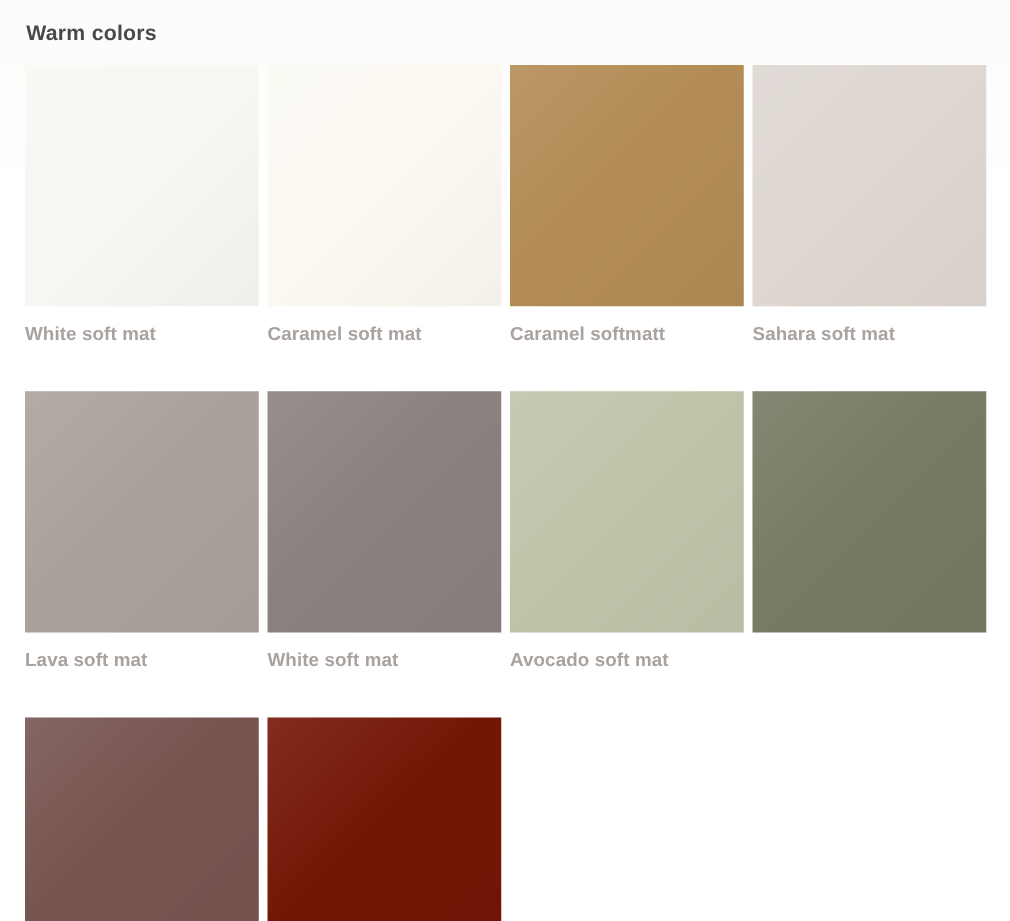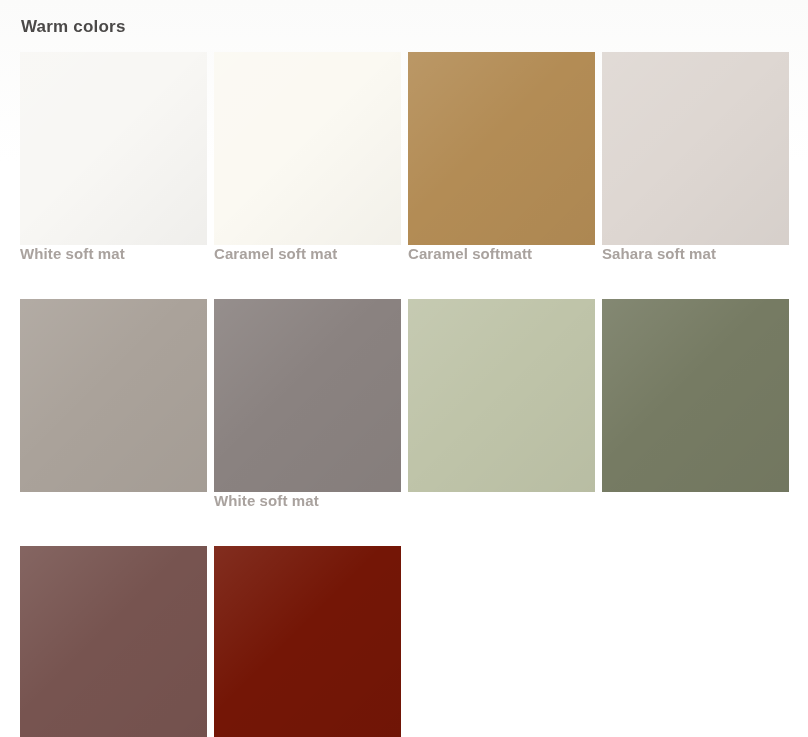--- a/index.html
+++ b/index.html
@@ -58,20 +58,21 @@
     background: linear-gradient(
       135deg,
       rgba(255,255,255,0.10) 0%,
       rgba(255,255,255,0.00) 45%,
       rgba(0,0,0,0.035) 100%
     ), var(--chip-color, #ccc);
   }
 
   .swatch-label {
     display: block;
+    padding-top: 14px;
     font-size: 15px;
     font-weight: 600;
     letter-spacing: 0.1px;
     color: #a9a29e;
     white-space: nowrap;
   }
 </style>
 </head>
 <body>
 
@@ -91,27 +92,29 @@
       <div class="swatch-cell">
         <span class="swatch-chip" style="--chip-color: #b38c55;"></span>
         <span class="swatch-label">Caramel softmatt</span>
       </div>
       <div class="swatch-cell">
         <span class="swatch-chip" style="--chip-color: #ded7d2;"></span>
         <span class="swatch-label">Sahara soft mat</span>
       </div>
       <div class="swatch-cell">
         <span class="swatch-chip" style="--chip-color: #aaa29a;"></span>
+        <span class="swatch-label">Lava soft mat</span>
       </div>
       <div class="swatch-cell">
         <span class="swatch-chip" style="--chip-color: #8a8280;"></span>
         <span class="swatch-label">White soft mat</span>
       </div>
       <div class="swatch-cell">
         <span class="swatch-chip" style="--chip-color: #bfc4a9;"></span>
+        <span class="swatch-label">Avocado soft mat</span>
       </div>
       <div class="swatch-cell">
         <span class="swatch-chip" style="--chip-color: #767b63;"></span>
       </div>
       <div class="swatch-cell">
         <span class="swatch-chip" style="--chip-color: #775450;"></span>
       </div>
       <div class="swatch-cell">
         <span class="swatch-chip" style="--chip-color: #741606;"></span>
       </div>

